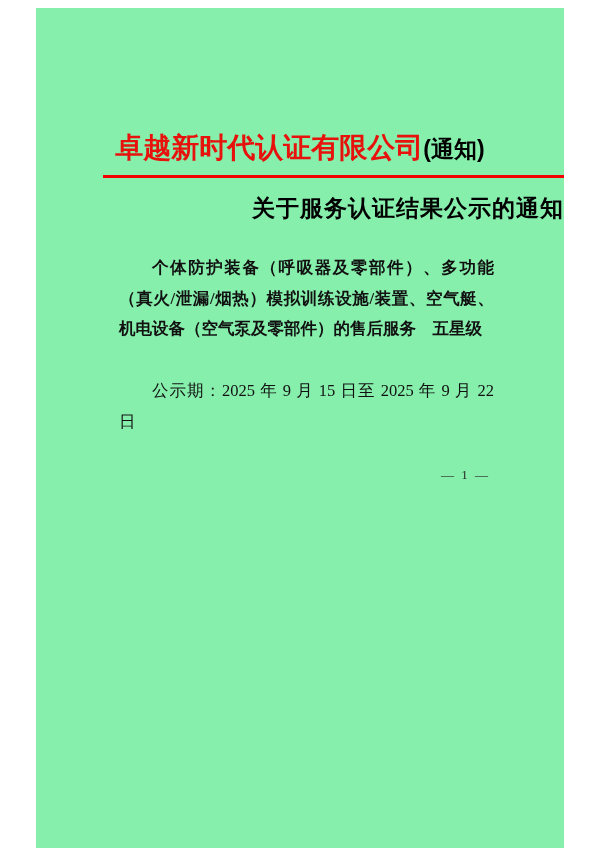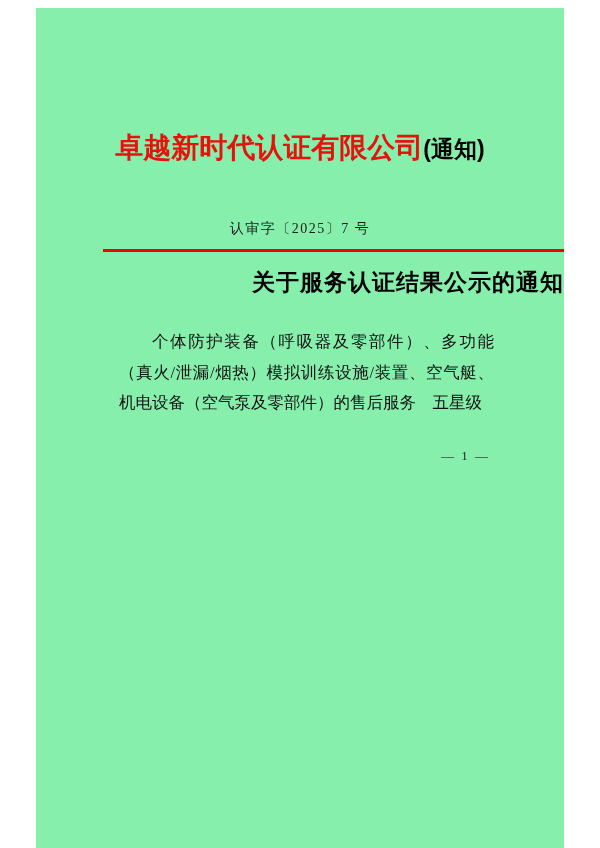--- a/index.html
+++ b/index.html
@@ -62,45 +62,45 @@
   .body-block {
     margin: 30px 70px 0 83px;
     font-size: 16.5px;
     line-height: 30.7px;
     text-align: justify;
     color: #111;
   }
   .body-block p { margin: 0; }
   .salutation { text-indent: 0; }
   .para { text-indent: 2em; }
-  .para.bold { font-weight: normal; }
+  .para.bold { font-weight: bold; }
   .para.gap-before { margin-top: 31px; }
   .page-number {
     margin: 29px 70px 0 83px;
     text-align: right;
     padding-right: 4px;
     font-size: 13px;
     letter-spacing: 2px;
     color: #2a2a2a;
   }
 </style>
 </head>
 <body>
 
 <div class="page">
 
   <h1 class="doc-title"><span class="org-name">卓越新时代认证有限公司</span><span class="doc-type">(通知)</span></h1>
 
-  <div class="doc-number">认审字〔2025〕7 号</div>
 
   <div class="divider"></div>
 
   <h2 class="notice-heading">关于服务认证结果公示的通知</h2>
 
   <div class="body-block">
     <div id="paragraphs">
         <p class="para bold">个体防护装备（呼吸器及零部件）、多功能（真火/泄漏/烟热）模拟训练设施/装置、空气艇、机电设备（空气泵及零部件）的售后服务　五星级</p>
+        <p class="para gap-before">公示期：2025 年 9 月 15 日至 2025 年 9 月 22 日</p>
       </div>
   </div>
 
   <div class="page-number">— 1 —</div>
 
 </div>
 
 </body></html>

